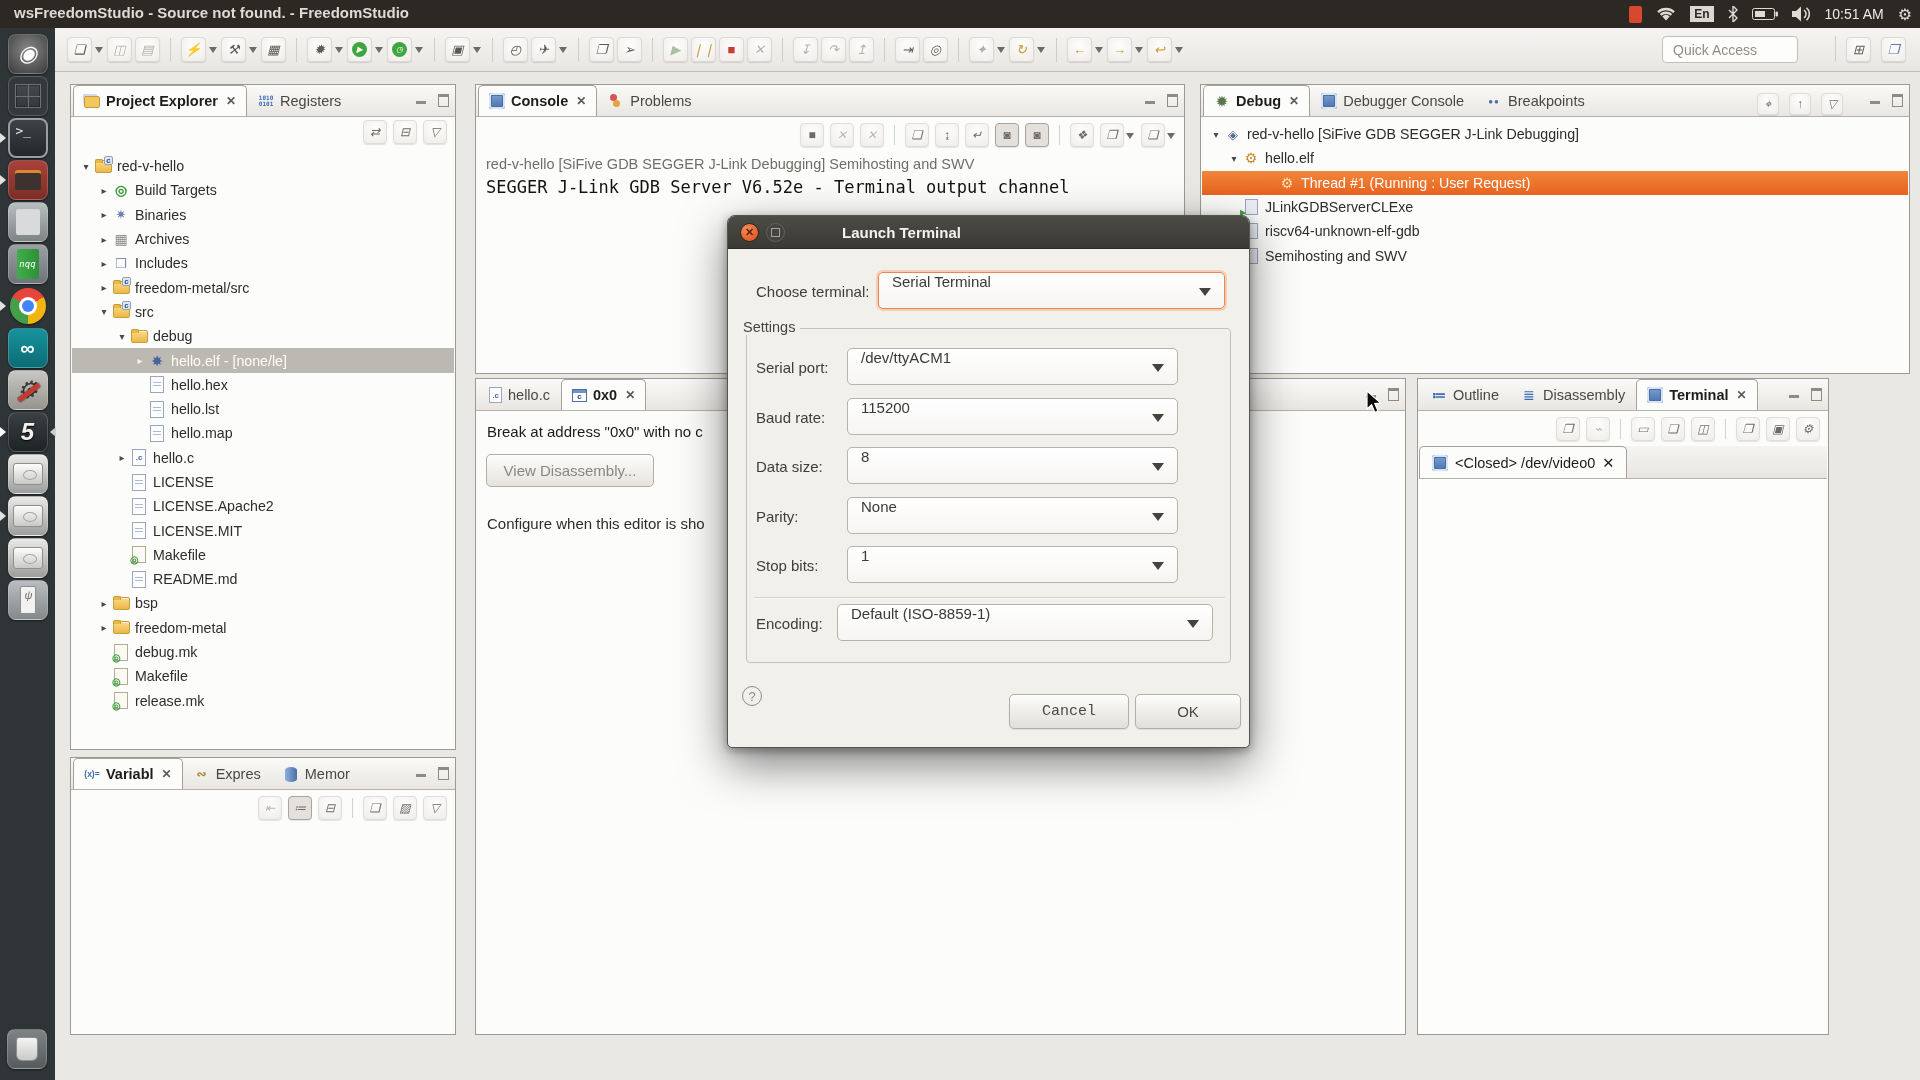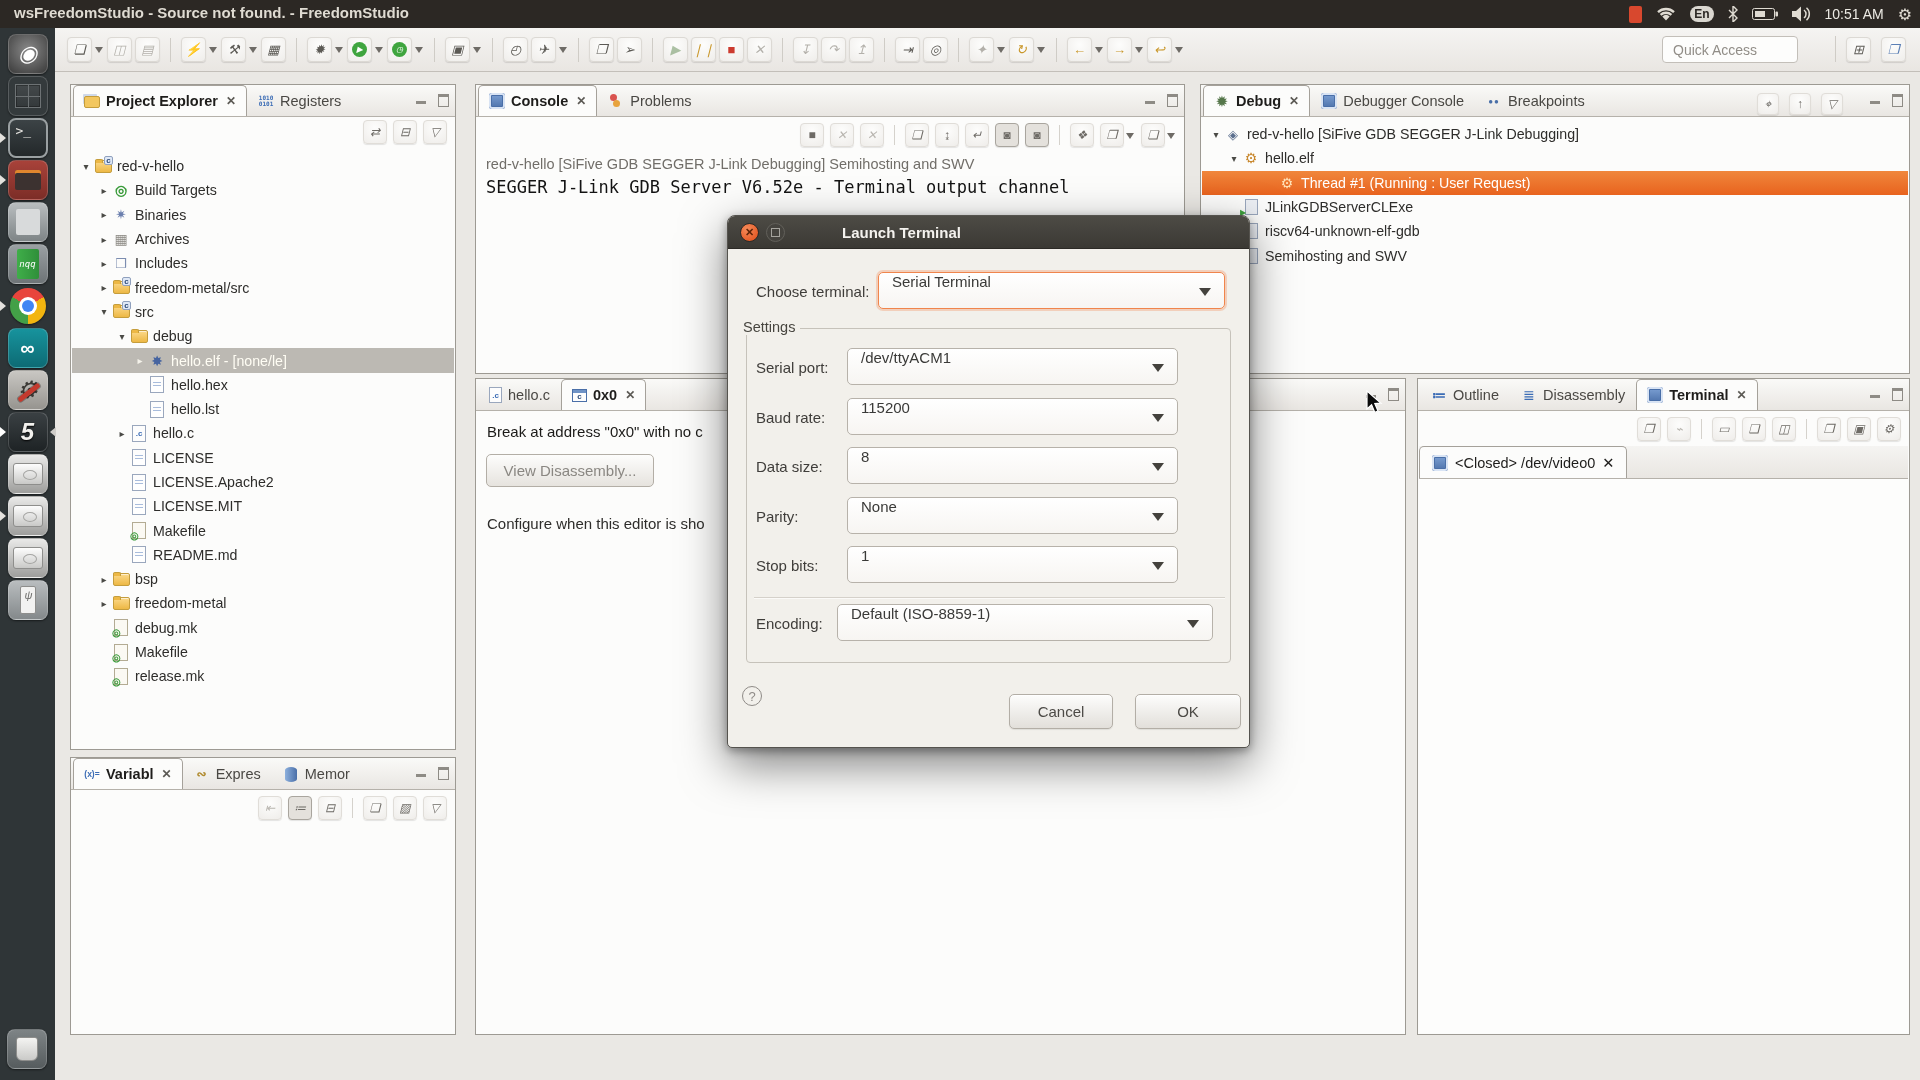--- a/index.html
+++ b/index.html
@@ -5,21 +5,21 @@
   * { margin:0; padding:0; box-sizing:border-box; }
   html,body { width:1920px; height:1080px; overflow:hidden; }
   body { font-family:"Liberation Sans", sans-serif; background:#e7e5e1; }
   #screen { position:absolute; width:1920px; height:1080px; background:#eae8e4; overflow:hidden; }
 
   
   .sysbar { position:absolute; left:0; top:0; width:1920px; height:28px; background:#2c2824; color:#e6e2da; z-index:40; }
   .sysbar .title { position:absolute; left:14px; top:4px; font-size:15px; font-weight:bold; color:#dfdbd2; }
   .sys-right { position:absolute; right:8px; top:0; height:28px; display:flex; align-items:center; gap:14px; }
   .rec { width:13px; height:17px; background:#d8482e; border-radius:2px; }
-  .kbd { background:#dad7d0; color:#2c2824; font-size:12px; font-weight:bold; padding:1px 4px; border-radius:8px; }
+  .kbd { background:#dad7d0; color:#2c2824; font-size:12px; font-weight:bold; padding:1px 4px; border-radius:0; }
   .sys-time { font-size:14px; color:#eceae4; }
   .gear { font-size:16px; color:#dfdbd2; }
 
   
   .launcher { position:absolute; left:0; top:28px; width:55px; height:1052px; background:#2f3537; z-index:39; display:flex; flex-direction:column; align-items:center; padding-top:5px; gap:8px; }
   .li { position:relative; width:42px; height:42px; display:flex; align-items:center; justify-content:center; }
   .tile { width:40px; height:40px; border-radius:8px; display:flex; align-items:center; justify-content:center; border:1px solid rgba(255,255,255,.18); background:linear-gradient(#565c60,#3b4145); box-shadow:0 1px 2px rgba(0,0,0,.5); color:#fff; overflow:hidden; }
   .li.run::before { content:""; position:absolute; left:-7px; top:16px; border:5px solid transparent; border-left:6px solid #e4e2de; }
   .li.active::before { content:""; position:absolute; left:-7px; top:16px; border:5px solid transparent; border-left:6px solid #ffffff; }
   .li.active::after { content:""; position:absolute; right:-7px; top:16px; border:5px solid transparent; border-right:6px solid #cfcdc9; }
@@ -567,20 +567,28 @@
 
         <div class="trow d3">
           <span class="exp"></span>
           <span class="ic file">
             <i></i>
             <span></span>
           </span>
           <span class="tlabel">hello.lst</span>
         </div>
 
+        <div class="trow d3">
+          <span class="exp"></span>
+          <span class="ic file">
+            <i></i>
+            <span></span>
+          </span>
+          <span class="tlabel">hello.map</span>
+        </div>
 
         <div class="trow d2">
           <span class="exp">▸</span>
           <span class="ic cfileic">
             <i></i>
             <span></span>
           </span>
           <span class="tlabel">hello.c</span>
         </div>
 
@@ -879,21 +887,21 @@
       <div class="wcs">
           <span class="wc min"></span>
           <span class="wc max"></span>
         </div>
     </div>
     <div class="ed-msg">Break at address "0x0" with no c</div>
     <div class="ed-btn">View Disassembly...</div>
     <div class="ed-note">Configure when this editor is sho</div>
   </div>
 
-  <div class="panel" style="left:1417px; top:378px; width:493px; height:657px;">
+  <div class="panel" style="left:1417px; top:378px; width:412px; height:657px;">
     <div class="tabbar">
       <div class="tab">
         <span class="tico outl"></span>
         <span>Outline</span>
       </div>
       <div class="tab">
         <span class="tico disa"></span>
         <span>Disassembly</span>
       </div>
       <div class="tab active">
@@ -999,21 +1007,21 @@
       </div>
 
     <div class="dlg-sep"></div>
 
     <span class="dlg-row-label" style="left:28px; top:399px;">Encoding:</span>
     <div class="combo" style="left:109px; top:388px; width:376px;">
       <span>Default (ISO-8859-1)</span>
     </div>
 
     <div class="help">?</div>
-    <div class="pbtn" style="left:281px; width:104px;">Cancel</div>
+    <div class="pbtn" style="left:281px; width:120px;font-family:Liberation Mono, monospace;">Cancel</div>
     <div class="pbtn" style="left:407px; width:106px;">OK</div>
   </div>
 
   <svg class="cursor" width="22" height="24" viewBox="0 0 22 24">
     <polygon points="1,1 1,19 5.6,14.8 8.8,22.4 12,21 8.8,13.6 15,13.2" fill="#0a0a0a" stroke="#fff" stroke-width="1.2"></polygon>
   </svg>
 
 </div>
 
 </body></html>

